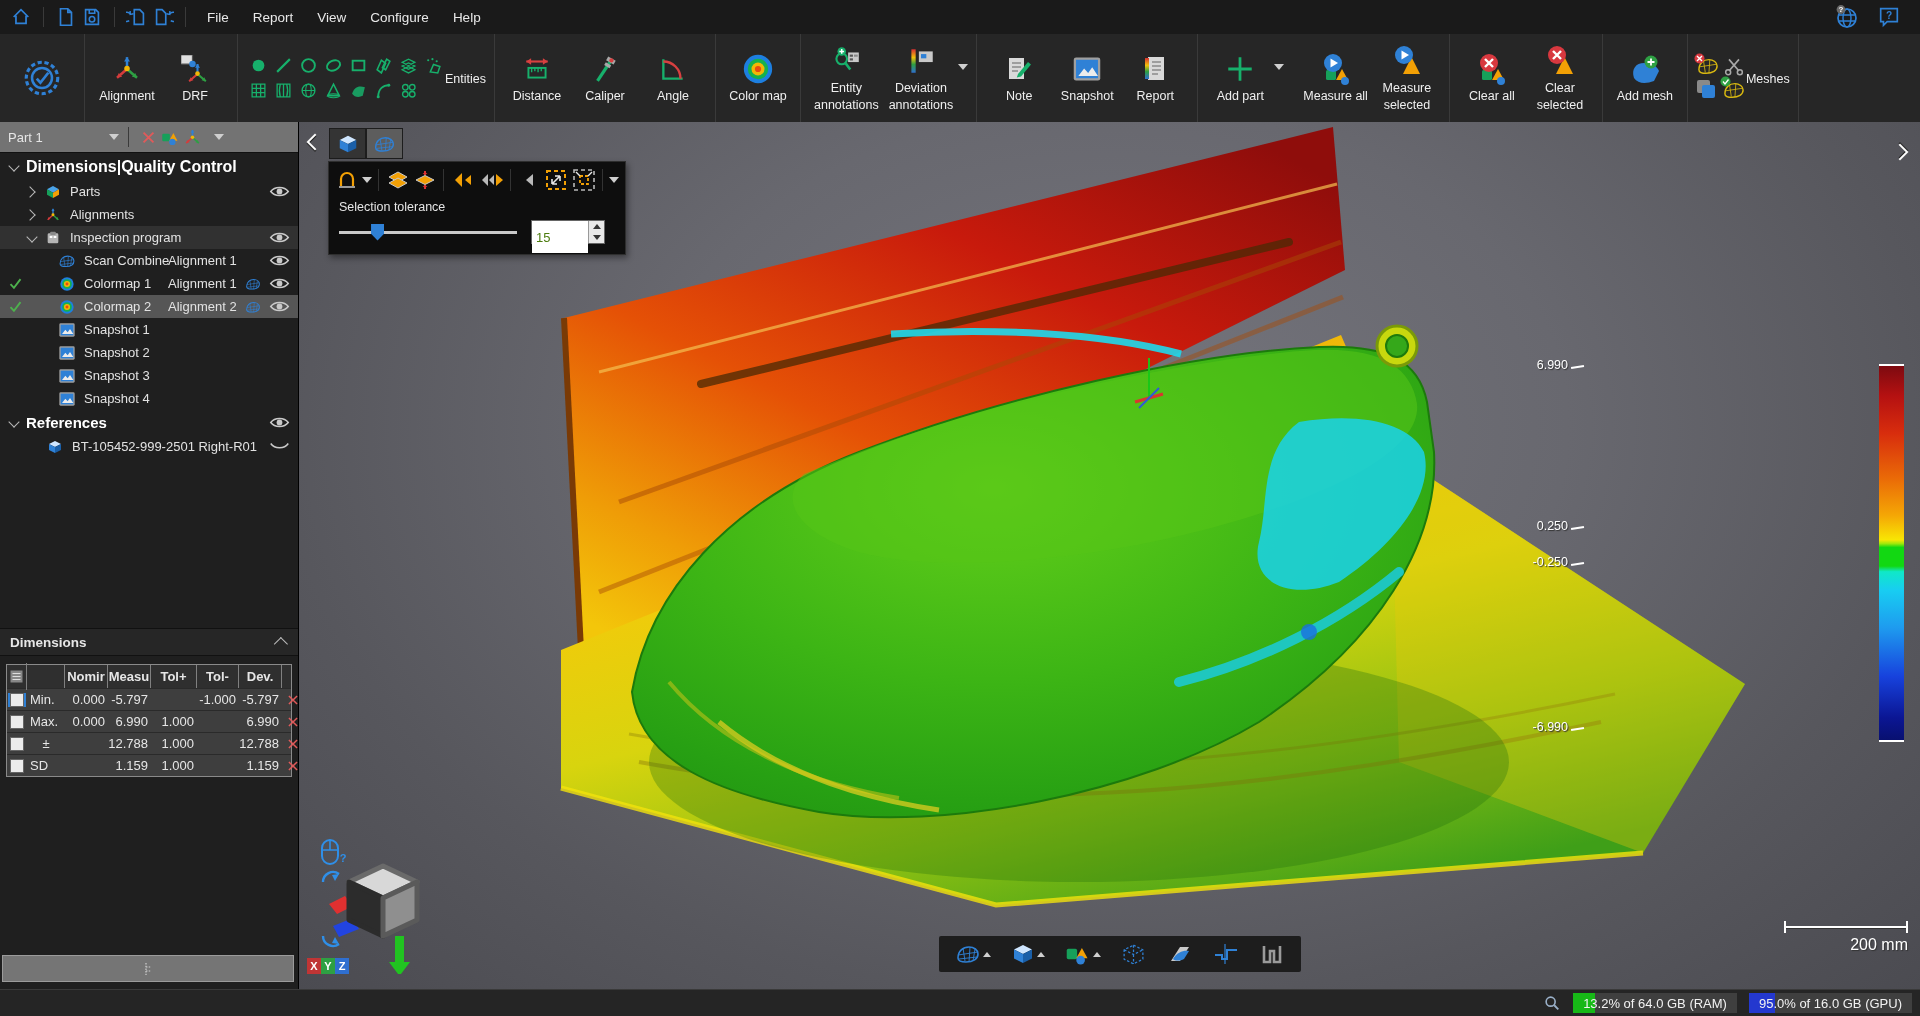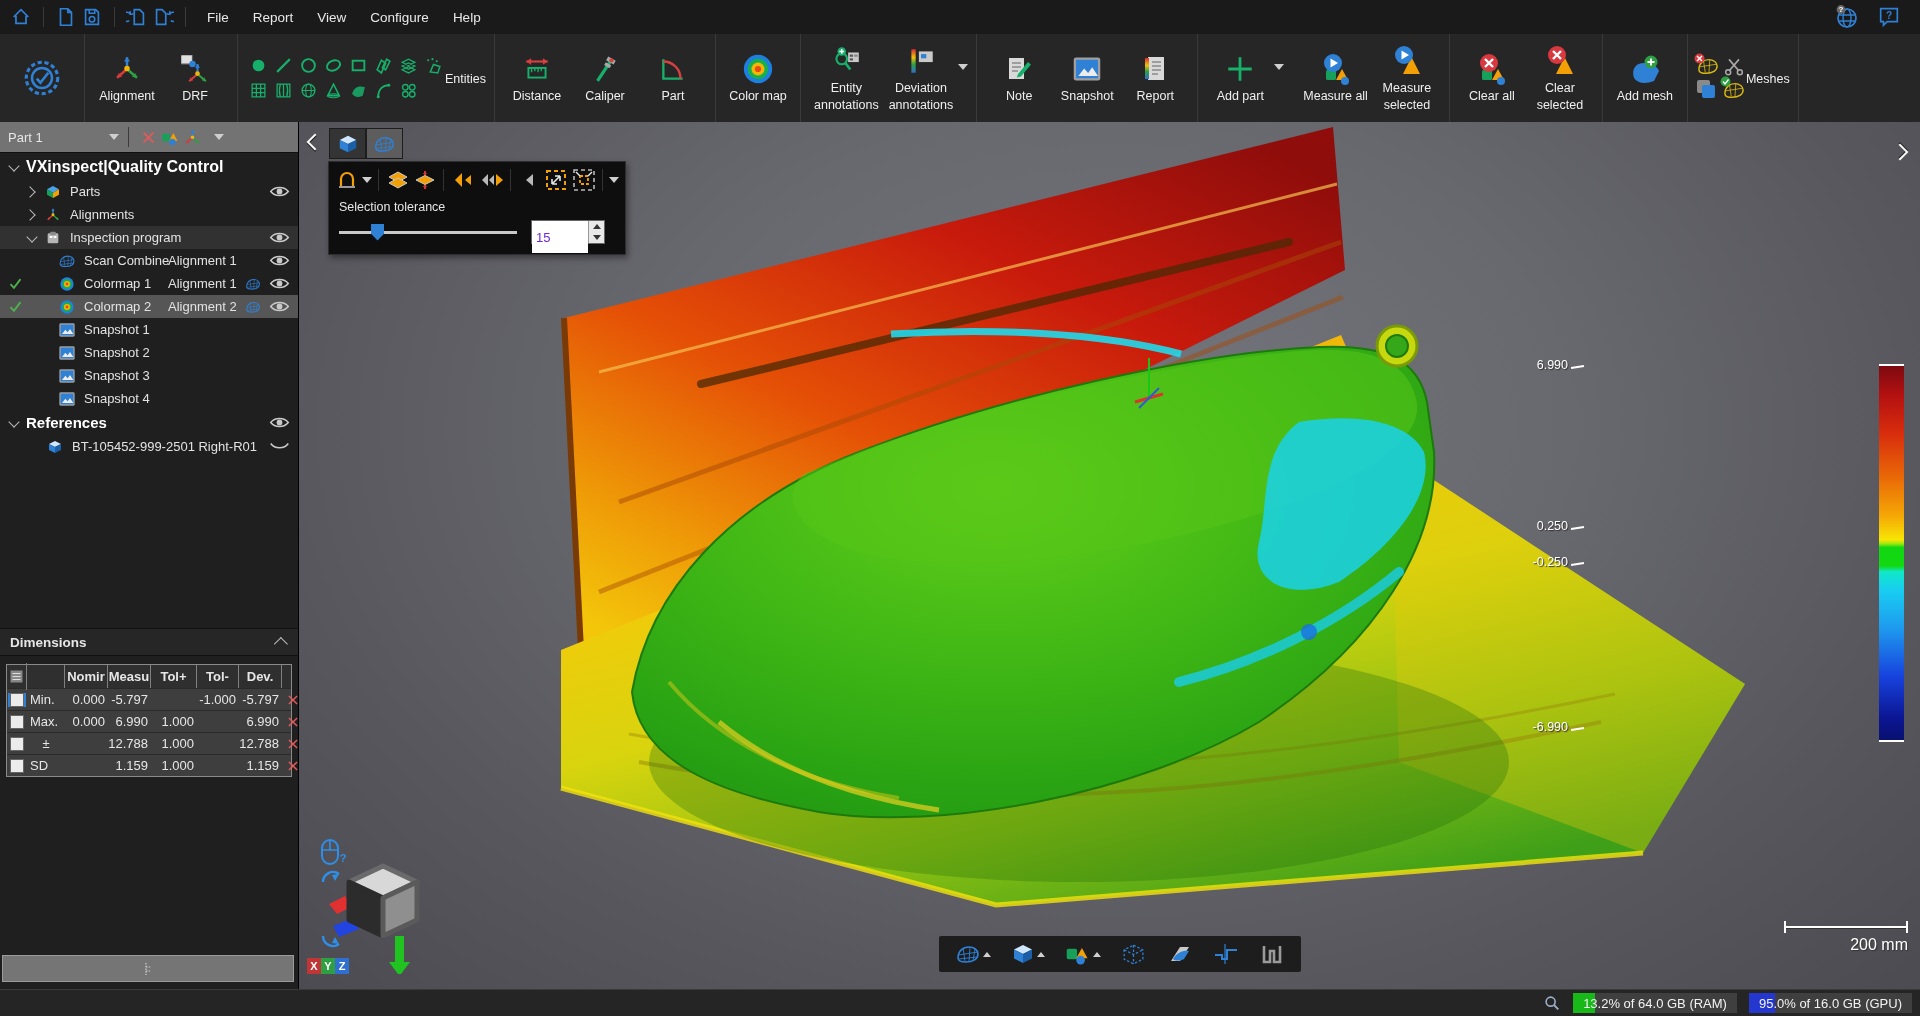--- a/index.html
+++ b/index.html
@@ -85,21 +85,21 @@
           border:1px solid #2e2e2e;box-shadow:2px 3px 6px rgba(0,0,0,.4)}
   #selpop .tools{display:flex;align-items:center;height:36px;padding:0 6px;gap:3px}
   .ptool{width:26px;height:26px;display:flex;align-items:center;justify-content:center;cursor:pointer}
   .psep{width:1px;height:22px;background:#333;margin:0 3px}
   #selpop .lbl{font-size:12.5px;color:#e5e5e5;padding:2px 10px 0 10px}
   #selpop .sliderrow{display:flex;align-items:center;padding:6px 10px 0 10px}
   .strack{position:relative;width:178px;height:3px;background:#c9c9c9;cursor:pointer}
   .shandle{position:absolute;left:18%;top:-7px;width:13px;height:17px;background:#2f81d6;
            clip-path:polygon(0 0,100% 0,100% 60%,50% 100%,0 60%);cursor:grab}
   .spinbox{margin-left:14px;display:flex;height:22px;border:1px solid #666}
-  .spinbox input{width:48px;border:none;background:#fff;color:#6d28d9;font-size:13px;
+  .spinbox input{width:48px;border:none;background:#fff;color:#4d7c0f;font-size:13px;
                  font-family:"Liberation Sans",sans-serif;padding:16px 4px;outline:none}
   .spinbtns{width:15px;display:flex;flex-direction:column;background:#e8e8e8;border-left:1px solid #999}
   .spinbtns span{flex:1;display:flex;align-items:center;justify-content:center;cursor:pointer}
   .tu{width:0;height:0;border-left:4px solid transparent;border-right:4px solid transparent;border-bottom:5px solid #333}
   .td{width:0;height:0;border-left:4px solid transparent;border-right:4px solid transparent;border-top:5px solid #333}
   
   #colorbar{position:absolute;left:1580px;top:242px;width:25px;height:374px;
             border-top:2px solid #fff;border-bottom:2px solid #fff;
             background:linear-gradient(180deg,#7d0a10 0%,#b51111 8%,#d82d0d 18%,#ea6a07 30%,
               #f5a705 40%,#f8e604 46.5%,#9fe80a 47.5%,#12d812 48.5%,#12d812 53.5%,#10e8c8 55%,
@@ -582,21 +582,21 @@
             </svg>
           </span>
       <span>Caliper</span>
     </div>
     <div class="rbtn">
       <span class="ic">
             <svg width="30" height="30">
               <use href="#i-angle"></use>
             </svg>
           </span>
-      <span>Part</span>
+      <span>Angle</span>
     </div>
   </div>
   <div class="rgroup">
     <div class="rbtn">
       <span class="ic">
             <svg width="34" height="34">
               <use href="#i-target"></use>
             </svg>
           </span>
       <span>Color map</span>
@@ -761,21 +761,21 @@
     <span class="ph-ic">
           <svg width="19" height="19">
             <use href="#i-tripod"></use>
           </svg>
         </span>
     <span class="caret-d" style="margin-left:10px"></span>
   </div>
   <div id="tree">
     <div class="trow root-row">
       <span class="twist tw-exp"></span>
-      <span class="tlabel">VXinspect|Quality Control</span>
+      <span class="tlabel">Dimensions|Quality Control</span>
     </div>
     <div class="trow l1">
       <span class="twist tw-col"></span>
       <svg class="ticon">
             <use href="#i-parts"></use>
           </svg>
       <span class="tlabel">Parts</span>
       <svg class="teye">
             <use href="#i-eye"></use>
           </svg>

